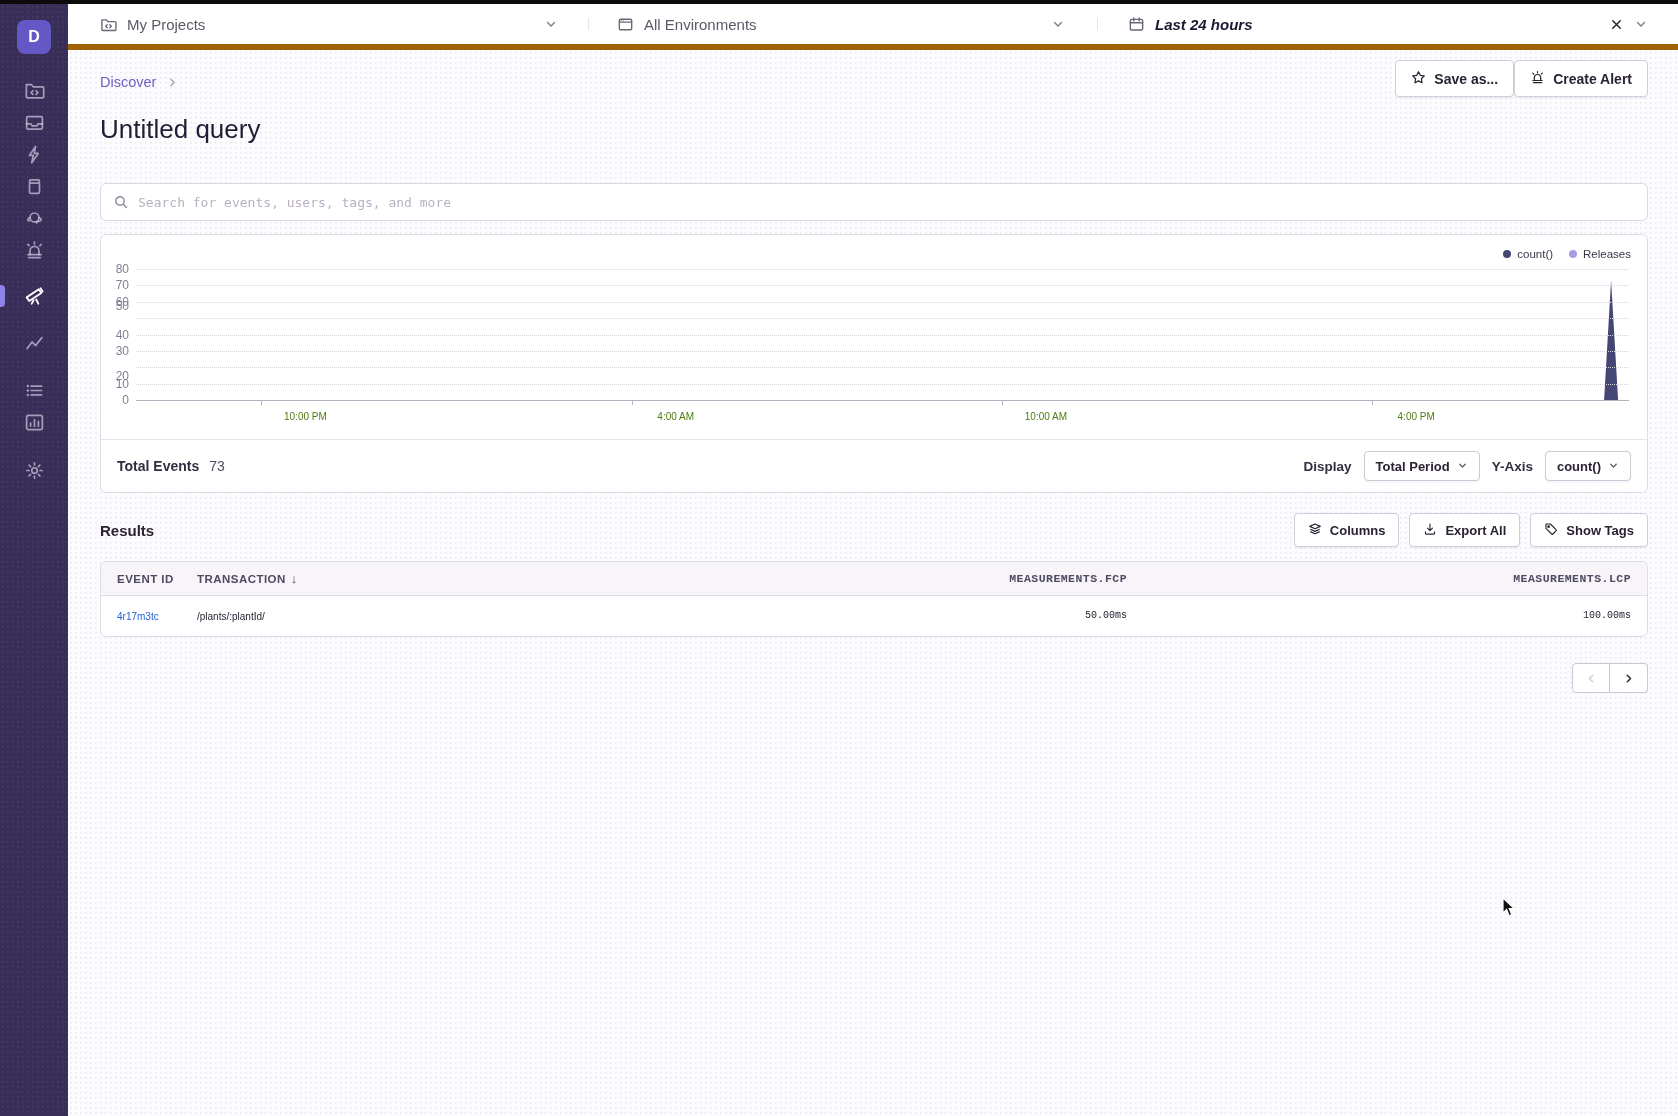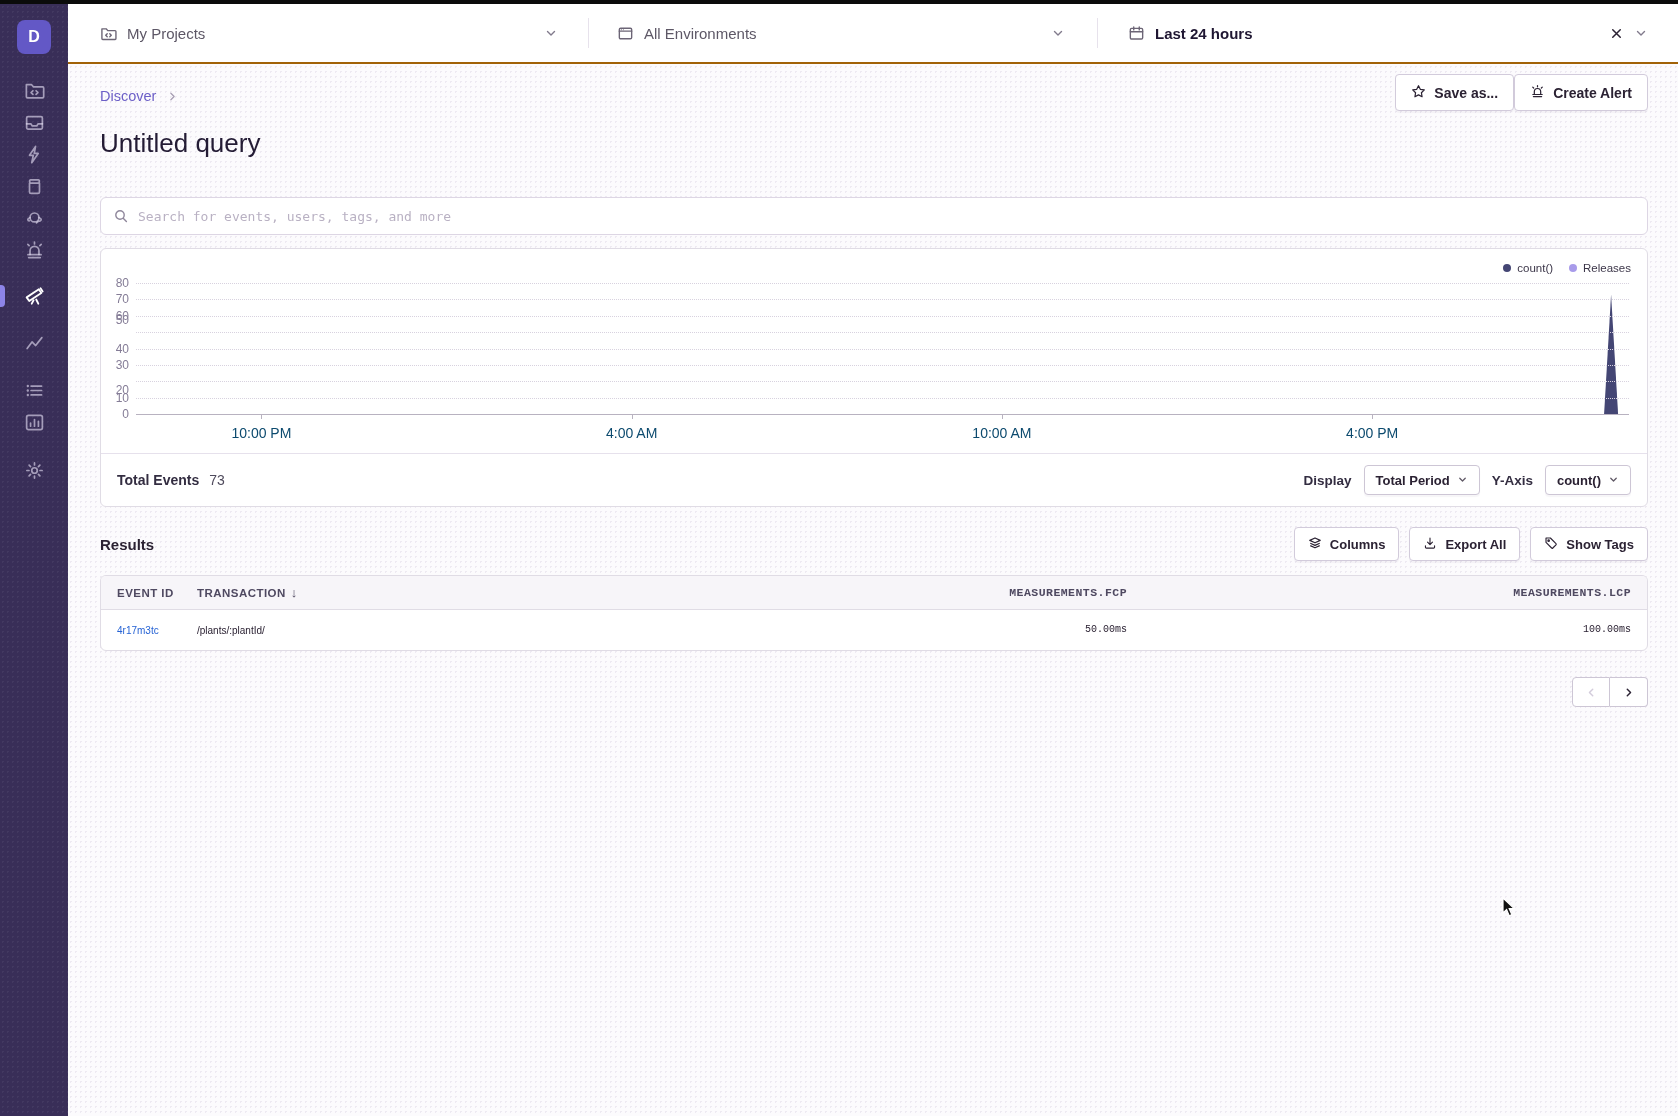--- a/index.html
+++ b/index.html
@@ -17,30 +17,30 @@
   .nav-item svg { width:21px; height:21px; }
   .nav-item.small-gap { margin-top:12px; }
   .nav-item.gap { margin-top:16px; }
   .nav-item.first { margin-top:22px; }
   .nav-item.active { color:#ffffff; }
   .nav-item.active .active-bar { position:absolute; left:0; top:5px; width:5px; height:22px; background:#8d84e8; border-radius:0 4px 4px 0; }
 
   
   .main { flex:1; display:flex; flex-direction:column; position:relative; background:#fcfbfd; }
 
-  .topbar { height:60px; background:#fff; border-bottom:2px solid #a16207; display:flex; align-items:stretch; padding:0 30px 0 32px; }
+  .topbar { height:46px; background:#fff; border-bottom:6px solid #a16207; display:flex; align-items:stretch; padding:0 30px 0 32px; }
   .tb-sec { display:flex; align-items:center; }
   .tb-sec .tb-icon { color:#6c6576; display:flex; }
   .tb-sec .tb-icon svg { width:17px; height:17px; }
   .tb-label { font-size:15px; font-weight:500; color:#5d5766; margin-left:10px; }
   .tb-chev { color:#817a8c; display:flex; }
   .tb-chev svg { width:14px; height:14px; }
   .tb-proj { flex:0 0 488px; cursor:pointer; }
   .tb-env  { flex:0 0 508px; padding-left:28px; cursor:pointer; }
-  .tb-date { flex:1; padding-left:30px; cursor:pointer; }
+  .tb-date { flex:1; padding-left:30px; cursor:pointer;font-style:italic; }
   .tb-date .tb-label { font-weight:700; color:#1f1632; }
   .tb-div { width:1px; background:#e7e2ec; margin:14px 0; flex:0 0 1px; }
   .spacer { flex:1; }
   .tb-x { color:#2b2233; display:flex; margin-right:10px; cursor:pointer; }
   .tb-x svg { width:15px; height:15px; }
 
   .content { flex:1; padding:0 30px 7px 32px; position:relative;
              background-color:#fcfbfd;
              background-image:radial-gradient(#eeeaf2 1px, transparent 1px); background-size:5px 5px; }
 
@@ -70,21 +70,21 @@
   .chart-section { height:204px; position:relative; }
   .legend { position:absolute; top:13px; right:16px; display:flex; gap:16px; align-items:center; z-index:3; }
   .legend-item { display:flex; align-items:center; gap:6px; font-size:11.5px; color:#3c3649; cursor:pointer; }
   .legend-dot { width:8px; height:8px; border-radius:50%; }
   .plot { position:absolute; left:35px; right:18px; top:34px; height:131px; }
   .y-gutter { position:absolute; left:-37px; top:0; width:30px; height:100%; }
   .y-label { position:absolute; right:0; font-size:12px; color:#847c96; transform:translateY(-50%); }
   .gridline { position:absolute; left:0; right:0; border-top:1px dotted #d8d2df; }
   .gridline.axis { border-top:1.5px solid #b8b2c0; }
   .x-tick { position:absolute; width:1px; height:5px; background:#b8b2c0; }
-  .x-label { position:absolute; font-size:14px; color:#0c4a6e; transform:translateX(-50%); white-space:nowrap; }
+  .x-label { position:absolute; font-size:10px; color:#4d7c0f; transform:translateX(-50%); white-space:nowrap;margin-left:44px; }
   .spike-svg { position:absolute; left:0; top:0; width:100%; height:100%; overflow:visible; }
 
   .chart-footer { height:53px; border-top:1px solid #e6e1ec; display:flex; align-items:center; padding:0 16px; }
   .tot-label { font-size:14px; font-weight:700; color:#332d41; }
   .tot-value { font-size:14px; color:#4f4a5c; margin-left:10px; }
   .footer-right { margin-left:auto; display:flex; align-items:center; gap:12px; }
   .sel-label { font-size:13.5px; font-weight:700; color:#332d41; }
   .select-btn { height:30px; padding:0 11px; display:inline-flex; align-items:center; gap:7px; background:#fff; border:1px solid #cdc6d5;
                 border-radius:4px; font-size:13px; font-weight:700; color:#2b2233; cursor:pointer; box-shadow:0 2px 1px rgba(45,30,70,0.04); }
   .select-btn svg { width:11px; height:11px; color:#5f5865; }

